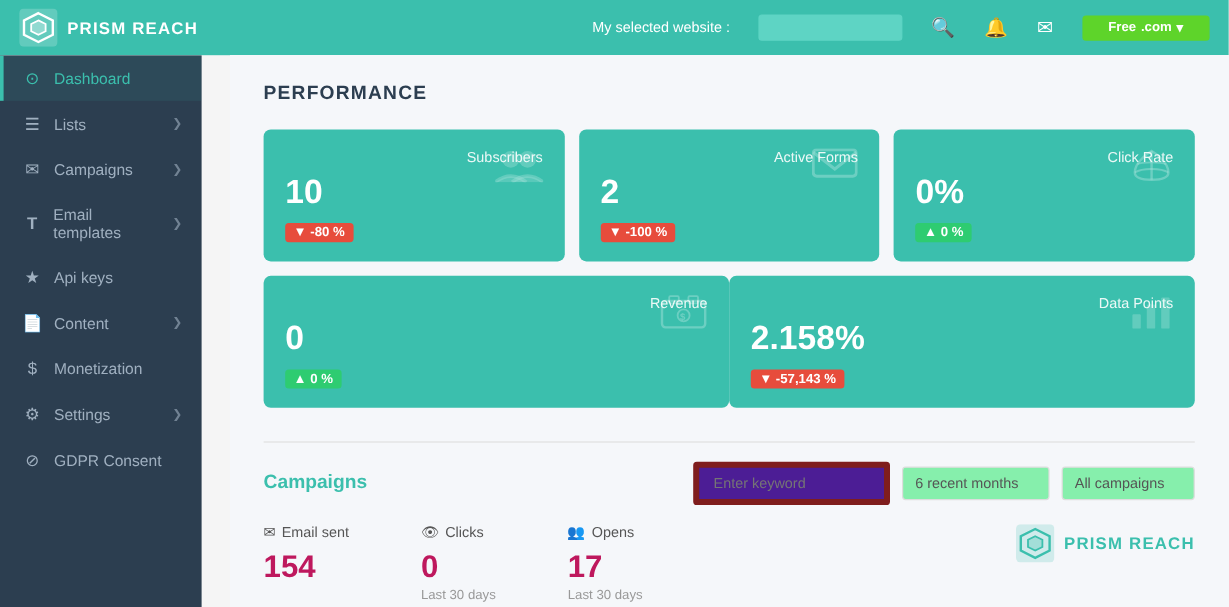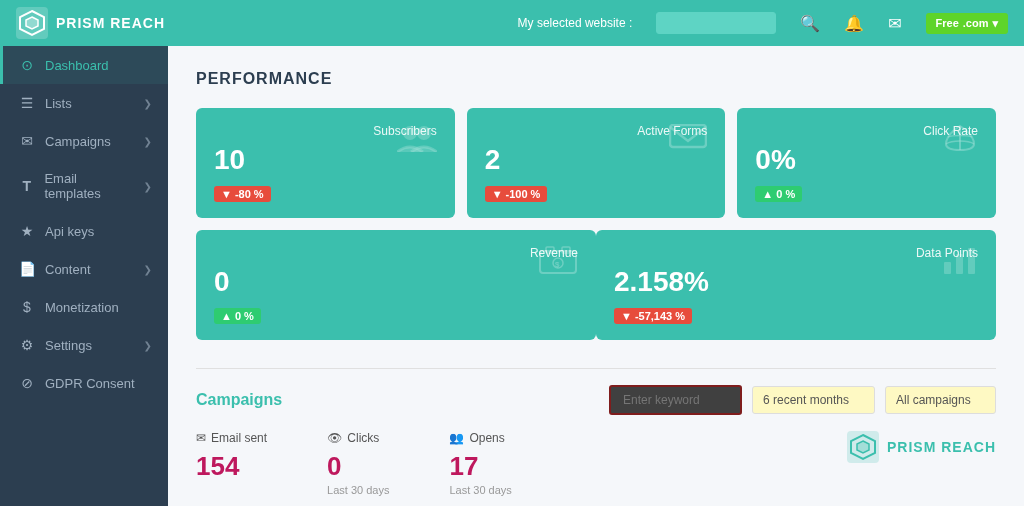--- a/index.html
+++ b/index.html
@@ -52,21 +52,21 @@
     }
     .nav-icon {
       color: white;
       font-size: 16px;
       cursor: pointer;
     }
     .free-btn {
       background: #5ed42a;
       color: white;
       border: none;
-      padding: 4px 10px;
+      padding: 4px 22px;
       border-radius: 3px;
       font-size: 11px;
       font-weight: bold;
       cursor: pointer;
       display: flex;
       align-items: center;
       gap: 4px;
     }
 
     
@@ -111,20 +111,21 @@
       text-align: center;
       font-size: 14px;
     }
 
     
     .content {
       flex: 1;
       overflow-y: auto;
       padding: 24px 28px;
       background: #f5f7fa;
+      margin-left: 24px;
     }
 
     .section-title {
       font-size: 16px;
       font-weight: 700;
       color: #2c3e50;
       letter-spacing: 1px;
       margin-bottom: 20px;
       text-transform: uppercase;
     }
@@ -187,35 +188,35 @@
       gap: 10px;
       margin-bottom: 16px;
     }
     .campaigns-title {
       color: #3bbfad;
       font-size: 16px;
       font-weight: 600;
       flex: 1;
     }
     .campaigns-search {
-      border: 2px solid #7f1d1d;
+      border: 5px solid #7f1d1d;
       padding: 6px 12px;
       border-radius: 3px;
       font-size: 12px;
       color: #999;
-      background: #404040;
-      width: 133px;
+      background: #4c1d95;
+      width: 164px;
     }
     .campaigns-select {
       border: 1px solid #ddd;
       padding: 6px 24px 6px 10px;
       border-radius: 3px;
       font-size: 12px;
       color: #555;
-      background: #fef9c3;
+      background: #86efac;
       appearance: none;
       cursor: pointer;
     }
     .campaigns-stats {
       display: flex;
       gap: 60px;
       align-items: flex-start;
       margin-top: 10px;
     }
     .campaigns-stat-label {

